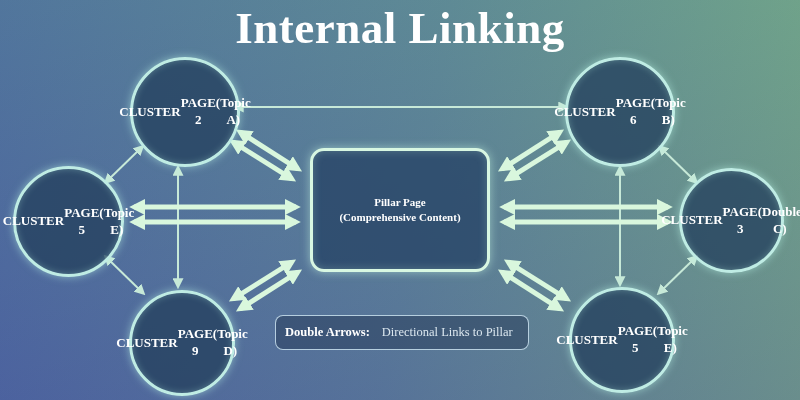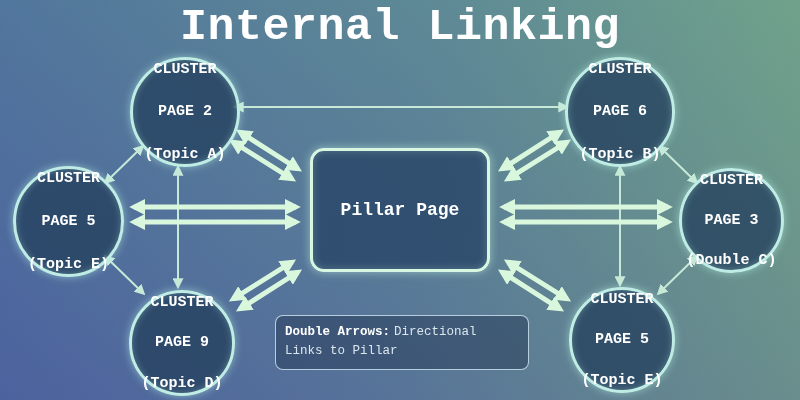--- a/index.html
+++ b/index.html
@@ -1,61 +1,61 @@
 <!DOCTYPE html>
 <html><head>
 <meta charset="utf-8">
 <style>
   html,body{margin:0;padding:0;}
   .canvas{
     position:relative;width:800px;height:400px;overflow:hidden;
-    font-family:Liberation Mono, monospace;
+    font-family:Liberation Serif, serif;
     background-image:
       linear-gradient(to bottom, rgba(110,190,140,0.18), rgba(70,70,160,0.22)),
       linear-gradient(100deg, #4b66a0 0%, #5b7f97 52%, #74a287 100%);
   }
   .title{
     position:absolute;left:0;right:0;top:2px;text-align:center;
     color:#ffffff;font-size:45px;font-weight:800;letter-spacing:.5px;
   }
   svg.arrows{position:absolute;left:0;top:0;}
   line.thick{stroke:#d9f7dd;stroke-width:5;}
   line.thin{stroke:#c7e9d8;stroke-width:2;}
   .node{
     position:absolute;border-radius:50%;
     background:rgba(36,64,94,0.78);
     border:3px solid #bfece4;
     box-shadow:0 0 9px rgba(185,245,230,.55), inset 0 0 7px rgba(185,245,230,.3);
-    display:flex;flex-direction:column;align-items:center;justify-content:space-between;
-    text-align:center;color:#fff;font-weight:700;font-size:15px;line-height:1.3;
+    display:flex;align-items:center;justify-content:center;
+    text-align:center;color:#fff;font-weight:700;font-size:13px;line-height:1.3;
     box-sizing:border-box;
   }
   .node-c1{left:130px;top:57px;width:110px;height:110px;}
   .node-c2{left:565px;top:57px;width:110px;height:110px;}
   .node-c5l{left:13px;top:166px;width:111px;height:111px;}
   .node-c3{left:679px;top:168px;width:105px;height:105px;}
   .node-c4{left:129px;top:290px;width:106px;height:106px;}
   .node-c5r{left:569px;top:287px;width:106px;height:106px;}
   .pillar{
     position:absolute;left:310px;top:148px;width:180px;height:124px;
     border-radius:14px;background:rgba(40,70,104,0.82);
     border:3px solid #d8f7e2;
     box-shadow:0 0 10px rgba(200,250,225,.55), inset 0 0 8px rgba(200,250,225,.25);
     display:flex;flex-direction:column;align-items:center;justify-content:center;
-    text-align:center;color:#fff;font-weight:700;font-size:18px;line-height:1.35;
+    text-align:center;color:#fff;font-weight:700;font-size:11px;line-height:1.35;
     box-sizing:border-box;
   }
   .legend{
     position:absolute;left:275px;top:315px;width:254px;
     background:rgba(35,55,85,0.5);
     border:1.5px solid rgba(205,228,242,0.85);
     border-radius:8px;padding:7px 9px;box-sizing:border-box;
     color:#dbe7ef;font-size:12.5px;line-height:1.55;
   }
-  .legend-label{color:#ffffff;font-weight:700;margin-right:4px;}
+  .legend-label{color:#ffffff;font-weight:700;margin-right:12px;}
 </style>
 </head>
 <body>
 
 <div class="canvas">
 
   <svg class="arrows" width="800" height="400" viewBox="0 0 800 400">
     <defs>
       <marker id="ah-thick" viewBox="0 0 10 10" refX="7" refY="5" markerWidth="3.2" markerHeight="3.2" orient="auto-start-reverse" markerUnits="strokeWidth">
         <path d="M0,0 L10,5 L0,10 Z" fill="#d9f7dd"></path>
@@ -120,20 +120,21 @@
   </div>
 
   <div class="node node-c5r">
     <span>CLUSTER</span>
     <span>PAGE 5</span>
     <span>(Topic E)</span>
   </div>
 
   <div class="pillar">
     <span>Pillar Page</span>
+    <span>(Comprehensive Content)</span>
   </div>
 
   <div class="legend">
     <div class="legend-row">
       <span class="legend-label">Double Arrows:</span><span>Directional Links to Pillar</span>
     </div>
   </div>
 
 </div>
 

